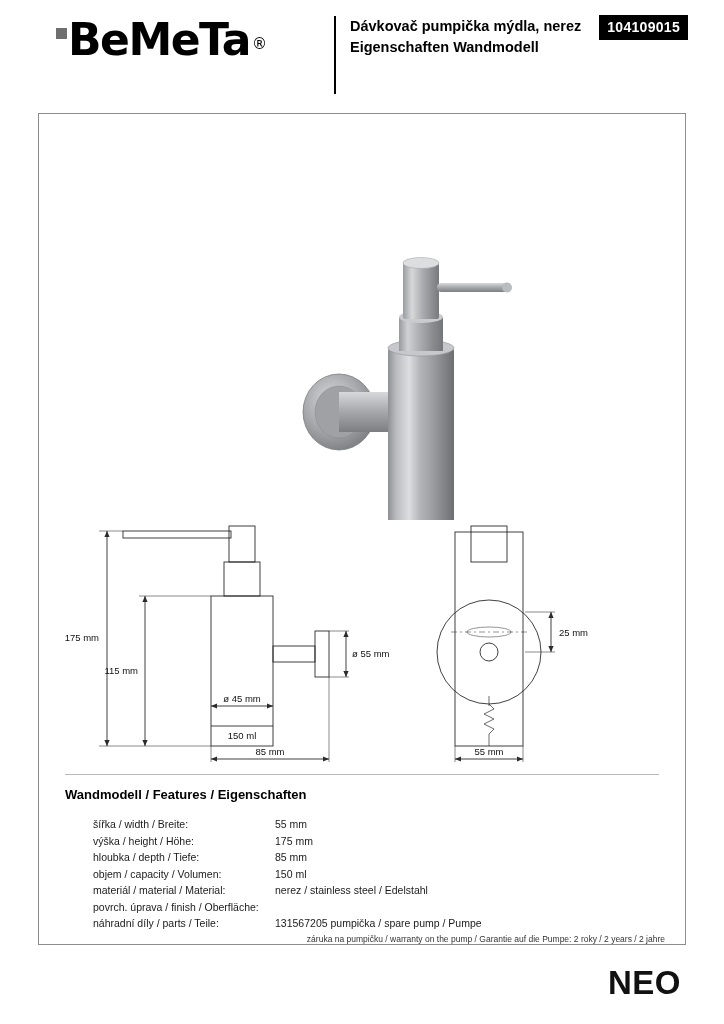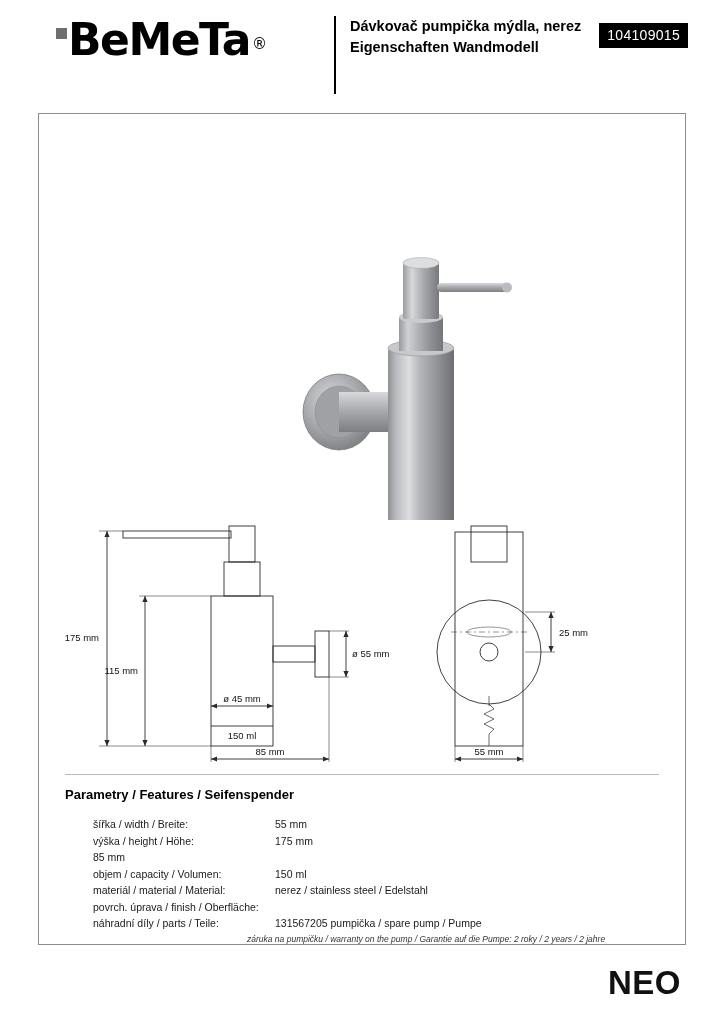--- a/index.html
+++ b/index.html
@@ -69,25 +69,25 @@
   .titles div {
     font-family: "Liberation Sans", sans-serif;
     font-weight: bold;
     font-size: 14.5px;
     line-height: 21px;
     color: #000;
   }
   .code-badge {
     background: #000;
     color: #fff;
-    font-weight: normal;
+    font-weight: bold;
     font-size: 14px;
     padding: 4px 8px 5px 8px;
     letter-spacing: 0.3px;
-    margin-top: 9px;
+    margin-top: 1px;
     white-space: nowrap;
     align-self: flex-start;
   }
 
   
   .sheet {
     position: absolute;
     left: 38px;
     top: 113px;
     width: 648px;
@@ -145,25 +145,25 @@
   }
   .param-label {
     width: 182px;
     flex: 0 0 182px;
   }
   .param-value {
     flex: 1 1 auto;
   }
   .param-note {
     font-size: 8.5px;
-    font-style: italic;
     color: #333;
     margin-left: 182px;
     line-height: 13px;
     margin-top: 1px;
+    text-align: right;
   }
 
   .series {
     position: absolute;
     right: 43px;
     bottom: 22px;
     font-size: 33px;
     font-weight: bold;
     letter-spacing: 0.5px;
     color: #111;
@@ -322,31 +322,32 @@
       <path d="M484 345 l-6 -2.6 v5.2 Z" fill="#2b2b2b" stroke="none"></path>
       <line x1="416" y1="332" x2="416" y2="348" stroke-width="0.55"></line>
       <line x1="484" y1="332" x2="484" y2="348" stroke-width="0.55"></line>
       <text class="dimtext" x="450" y="341" text-anchor="middle" stroke="none" fill="#111">55 mm</text>
     </g>
   </svg>
 
   <div class="hr-sep"></div>
 
   <div class="params">
-    <h2>Parametry / Features / Seifenspender</h2>
+    <h2>Wandmodell / Features / Eigenschaften</h2>
 
     <div class="param-row">
       <div class="param-label">šířka / width / Breite:</div>
       <div class="param-value">55 mm</div>
     </div>
     <div class="param-row">
       <div class="param-label">výška / height / Höhe:</div>
       <div class="param-value">175 mm</div>
     </div>
     <div class="param-row">
+      <div class="param-label">hloubka / depth / Tiefe:</div>
       <div class="param-value">85 mm</div>
     </div>
     <div class="param-row">
       <div class="param-label">objem / capacity  / Volumen:</div>
       <div class="param-value">150 ml</div>
     </div>
     <div class="param-row">
       <div class="param-label">materiál / material / Material:</div>
       <div class="param-value">nerez / stainless steel / Edelstahl</div>
     </div>

